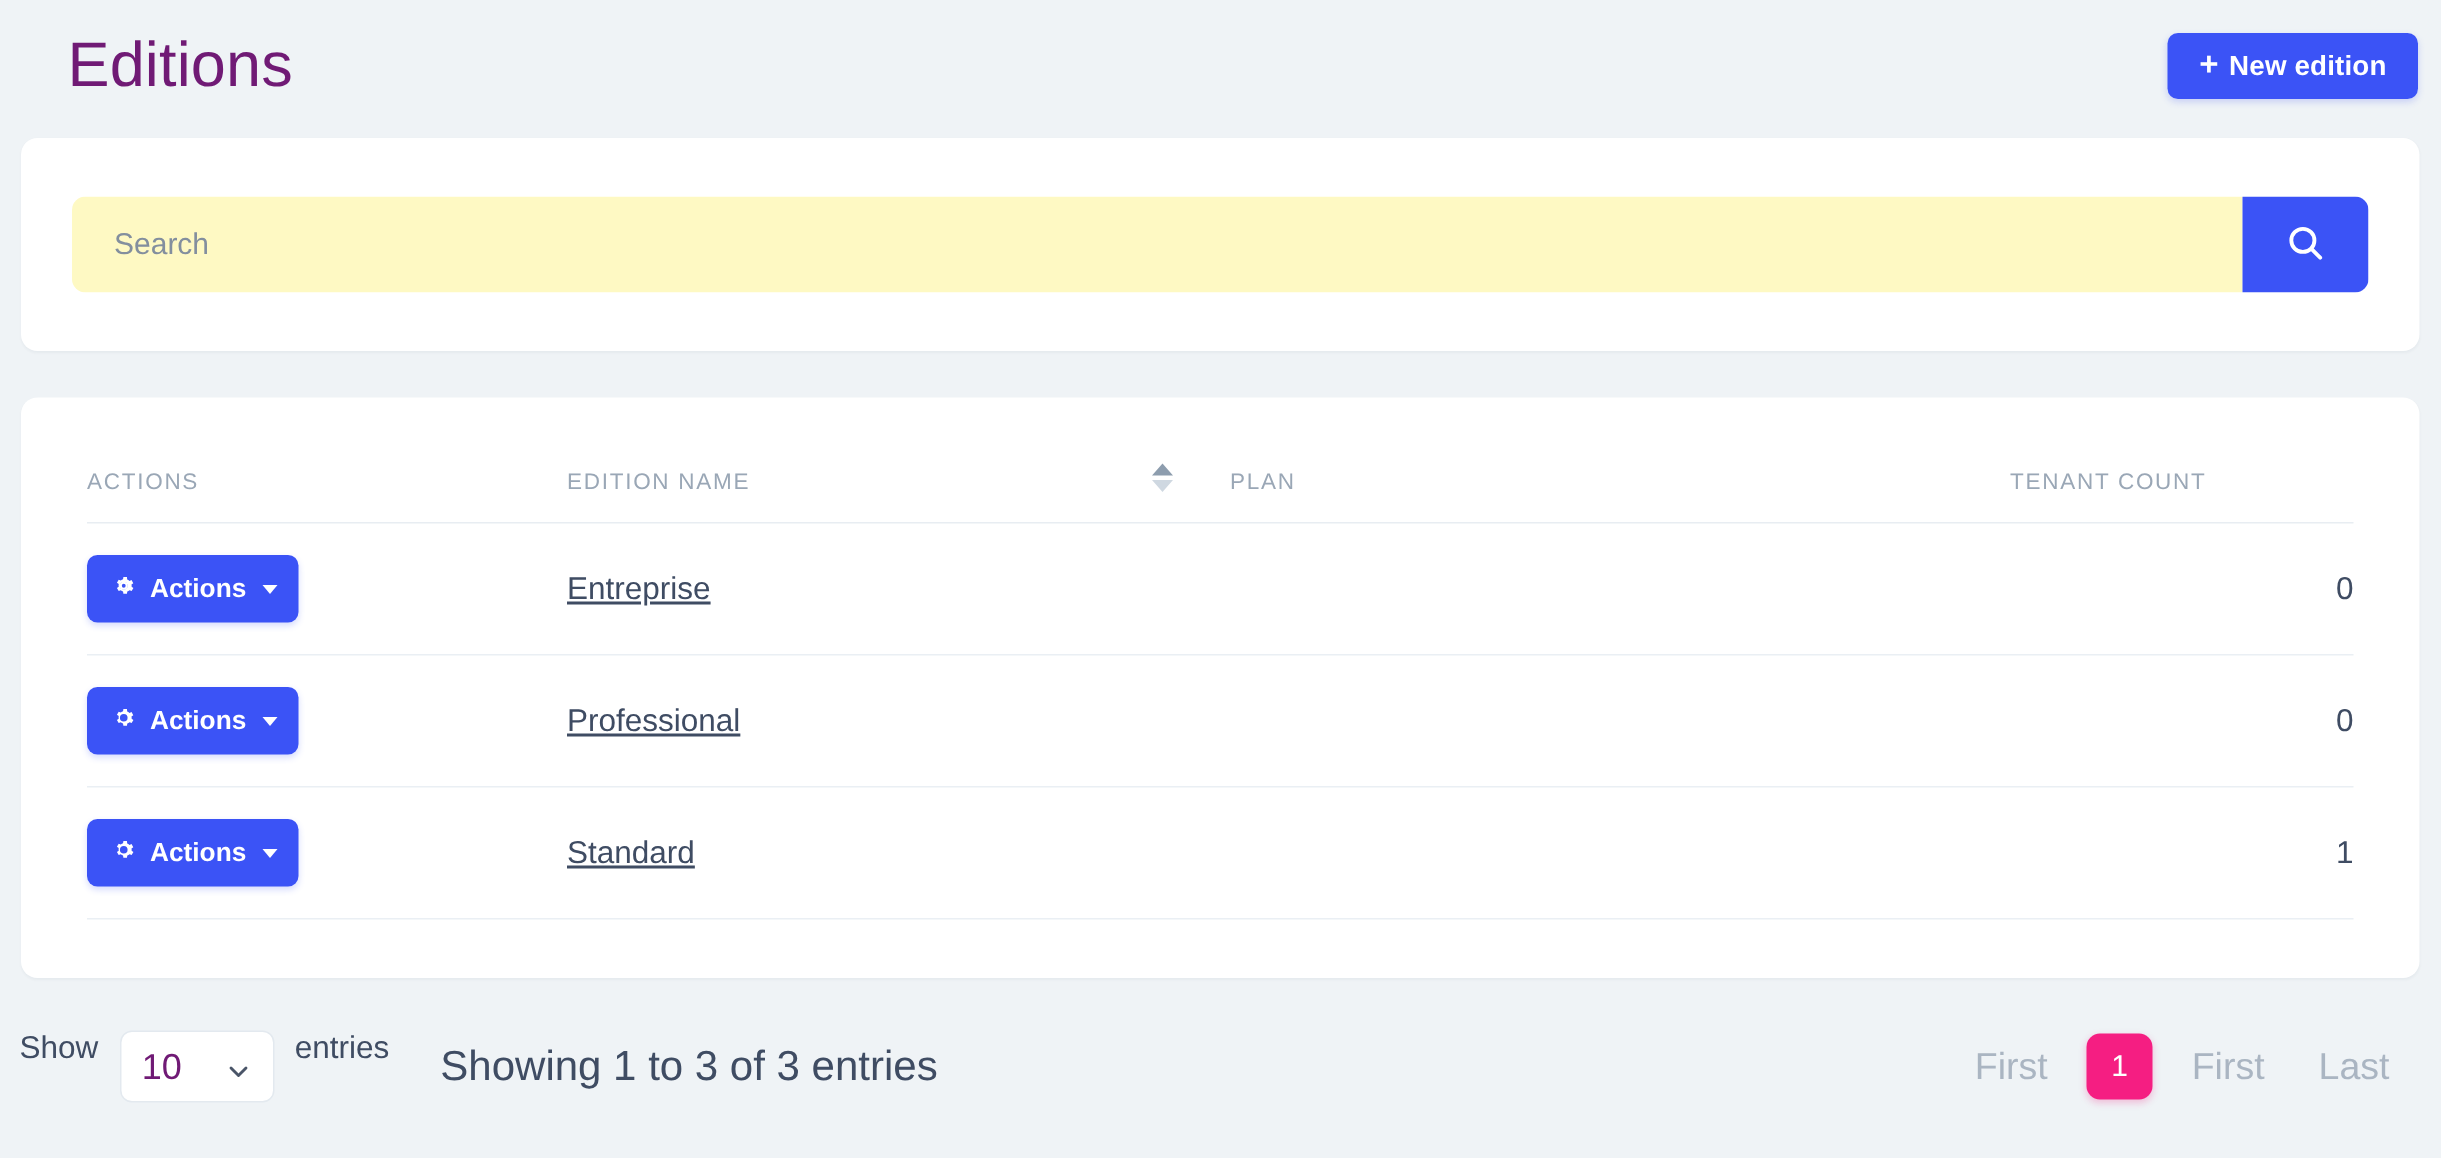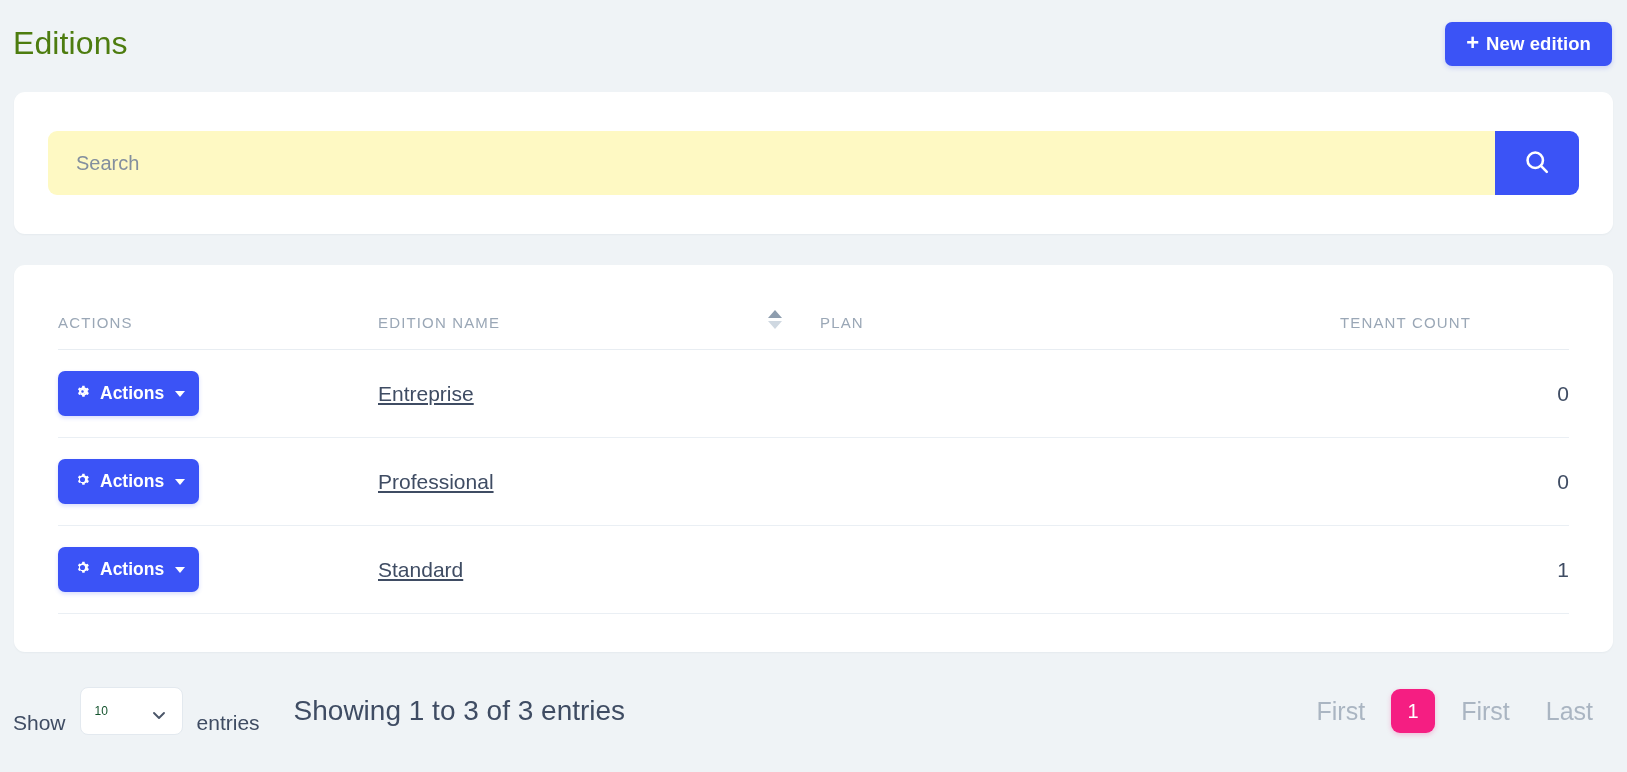--- a/index.html
+++ b/index.html
@@ -22,25 +22,26 @@
   
   .page-header {
     display: flex;
     align-items: flex-start;
     justify-content: space-between;
     padding: 22px 15px 0 13px;
     height: 92px;
   }
 
   .page-title {
-    font-size: 32px;
+    font-size: 42px;
     line-height: 42px;
     font-weight: 400;
-    color: #4d7c0f;
+    color: #701a75;
     letter-spacing: 0.1px;
+    margin-left: 32px;
   }
 
   .new-edition-btn {
     display: inline-flex;
     align-items: center;
     gap: 7px;
     background: #3b53f6;
     color: #ffffff;
     border: none;
     border-radius: 7px;
@@ -204,37 +205,37 @@
   
   .footer {
     display: flex;
     align-items: center;
     padding: 22px 16px 0 13px;
     height: 96px;
   }
 
   .show-entries {
     display: flex;
-    align-items: flex-end;
+    align-items: flex-start;
     gap: 14px;
     font-size: 21px;
     color: #3f4c63;
   }
 
   .entries-select {
     appearance: none;
     -webkit-appearance: none;
     background: #ffffff;
     border: 1px solid #e3e9ef;
     border-radius: 8px;
     height: 48px;
     width: 103px;
     padding: 0 14px;
-    font-size: 12px;
-    color: #14532d;
+    font-size: 24px;
+    color: #701a75;
     font-family: "Liberation Sans", sans-serif;
     cursor: pointer;
   }
   .select-wrap { position: relative; display: inline-block; }
   .chev {
     position: absolute;
     right: 16px; top: 17px;
     pointer-events: none;
   }
 

